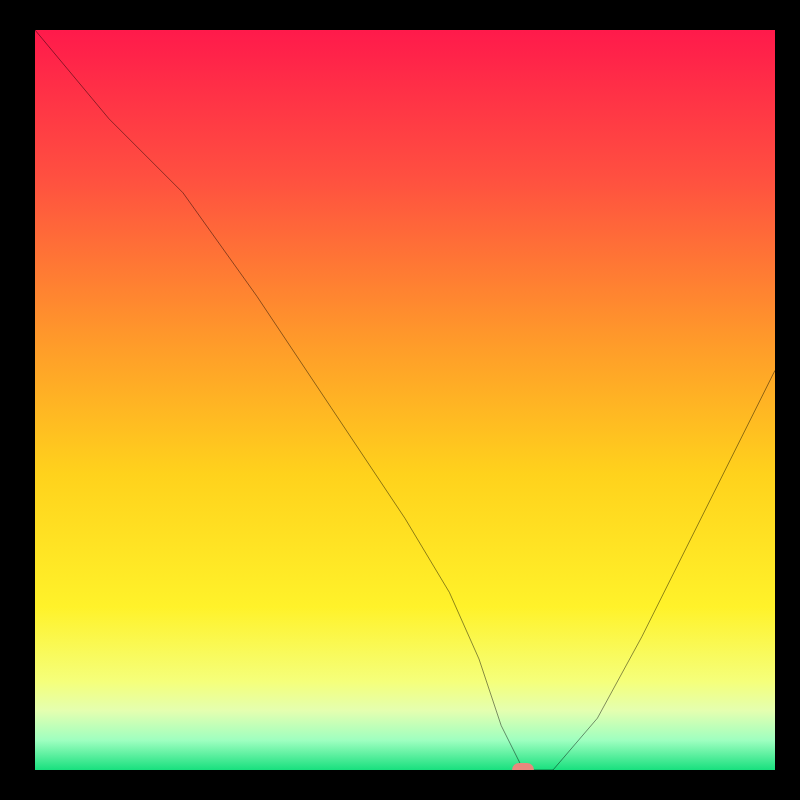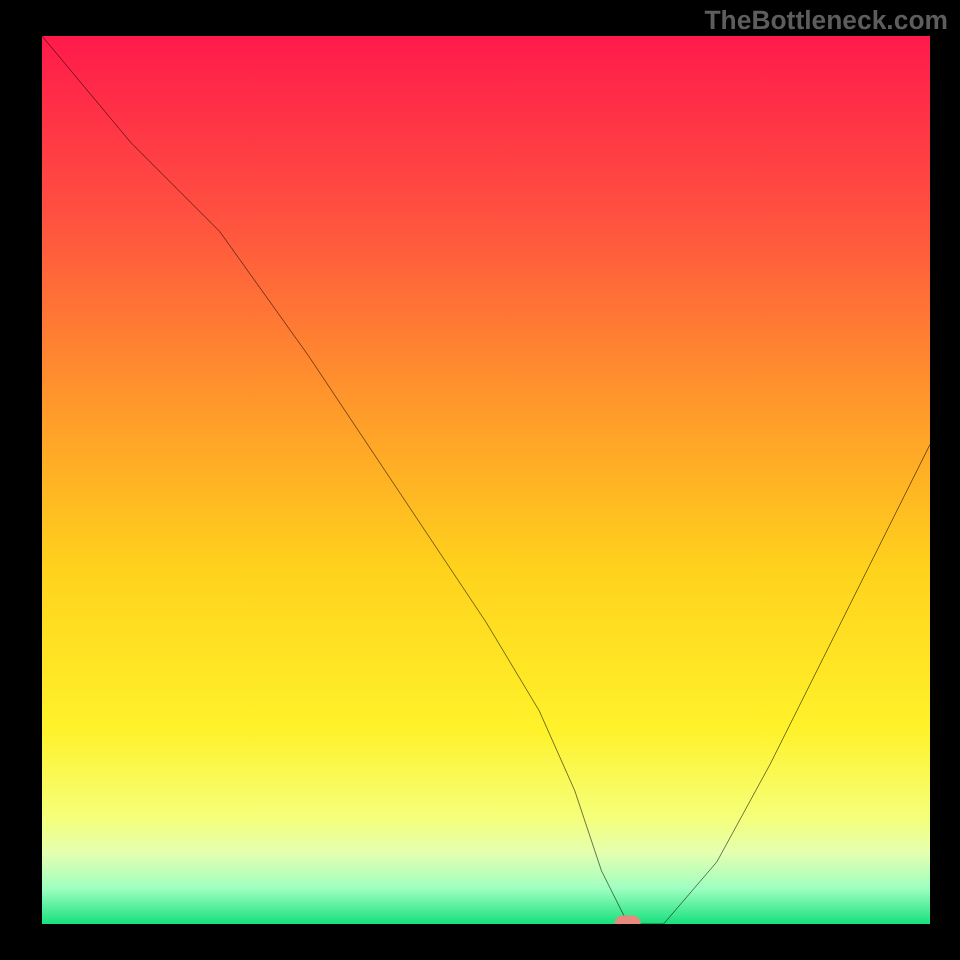--- a/index.html
+++ b/index.html
@@ -49,21 +49,20 @@
     height: 14px;
     border-radius: 7px;
     background: #e8897d;
     transform: translate(-50%, -50%);
   }
 </style>
 </head>
 <body>
 
 <div class="stage">
-  <div class="attribution">TheBottleneck.com</div>
 
   <div class="plot">
 
     <svg class="gradient-bg" viewBox="0 0 100 100" preserveAspectRatio="none">
       <defs>
         <linearGradient id="bg-grad" x1="0" y1="0" x2="0" y2="1">
             <stop offset="0%" stop-color="#ff1a4b"></stop>
             <stop offset="20%" stop-color="#ff5040"></stop>
             <stop offset="42%" stop-color="#ff9a2a"></stop>
             <stop offset="60%" stop-color="#ffd21c"></stop>

